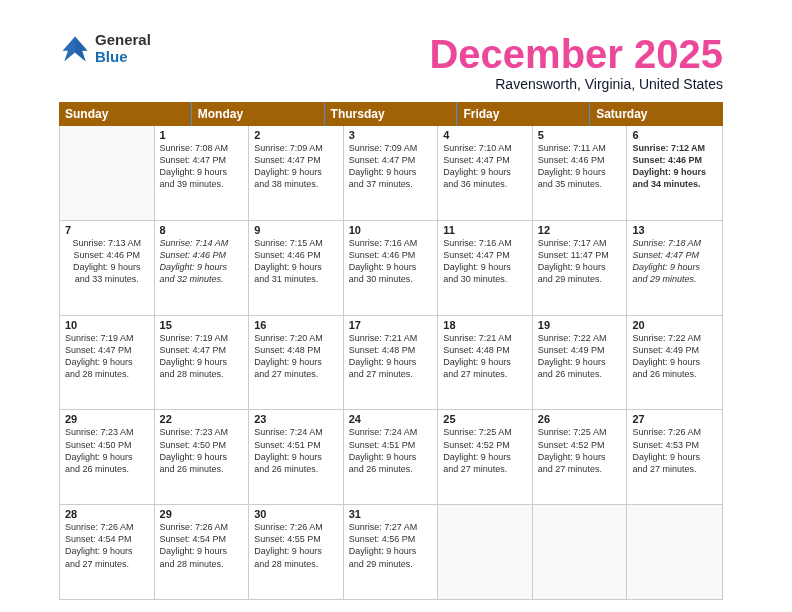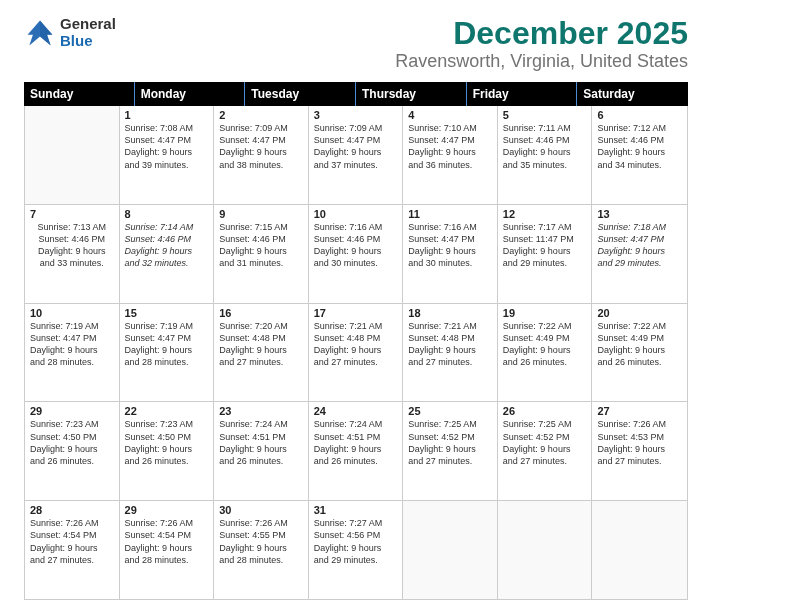--- a/index.html
+++ b/index.html
@@ -6,23 +6,24 @@
     body {
       font-family: Arial, sans-serif;
       background: #fff;
       width: 792px;
       height: 612px;
       overflow: hidden;
     }
     .page {
       width: 712px;
       height: 612px;
-      padding: 16px 24px 12px 24px;
+      padding: 32px 24px 12px 24px;
       display: flex;
       flex-direction: column;
+      margin-left: 35px;
     }
     .header {
       display: flex;
       justify-content: space-between;
       align-items: flex-start;
       margin-bottom: 10px;
     }
     .logo {
       display: flex;
       align-items: center;
@@ -44,40 +45,39 @@
       color: #1a6ab1;
     }
     .logo-icon {
       width: 32px;
       height: 32px;
     }
     .title-block {
       text-align: right;
     }
     .title-block h1 {
-      font-size: 32px;
-      font-weight: bold;
-      color: #0f766e;
+      font-size: 40px;
+      font-weight: bold;
+      color: #ec4899;
       line-height: 1.1;
     }
     .title-block h2 {
-      font-size: 18px;
+      font-size: 14px;
       font-weight: normal;
-      color: #737373;
+      color: #0f172a;
     }
     .calendar {
       flex: 1;
       display: flex;
       flex-direction: column;
     }
     .cal-header-row {
       display: grid;
-      grid-template-columns: repeat(6, 1fr);
-      background: #000000;
-      text-decoration: underline;
+      grid-template-columns: repeat(5, 1fr);
+      background: #a16207;
     }
     .cal-header-cell {
       color: #fff;
       font-size: 12px;
       font-weight: bold;
       padding: 5px 6px;
       text-align: left;
       border-right: 1px solid #4a8dd5;
     }
     .cal-header-cell:last-child { border-right: none; }
@@ -137,21 +137,20 @@
     <div class="title-block">
       <h1>December 2025</h1>
       <h2>Ravensworth, Virginia, United States</h2>
     </div>
   </div>
 
   <div class="calendar">
     <div class="cal-header-row">
     <div class="cal-header-cell">Sunday</div>
         <div class="cal-header-cell">Monday</div>
-        <div class="cal-header-cell">Tuesday</div>
         <div class="cal-header-cell">Thursday</div>
         <div class="cal-header-cell">Friday</div>
         <div class="cal-header-cell">Saturday</div>
       </div>
     <div class="cal-body">
     <div class="cal-week">
           <div class="cal-cell empty"></div>
           <div class="cal-cell">
             <span class="day-num">1</span>
             <div class="day-info" style="white-space: pre-line;">Sunrise: 7:08 AM
@@ -182,21 +181,21 @@
           </div>
           <div class="cal-cell">
             <span class="day-num">5</span>
             <div class="day-info" style="white-space: pre-line;">Sunrise: 7:11 AM
 Sunset: 4:46 PM
 Daylight: 9 hours
 and 35 minutes.</div>
           </div>
           <div class="cal-cell">
             <span class="day-num">6</span>
-            <div class="day-info" style="white-space: pre-line;">Sunrise: 7:12 AM
+            <div class="day-info" style="white-space: pre-line; font-weight: bold;">Sunrise: 7:12 AM
 Sunset: 4:46 PM
 Daylight: 9 hours
 and 34 minutes.</div>
           </div>
         </div>
         <div class="cal-week">
           <div class="cal-cell">
             <span class="day-num">7</span>
             <div class="day-info" style="white-space: pre-line; text-align: center;">Sunrise: 7:13 AM
 Sunset: 4:46 PM

